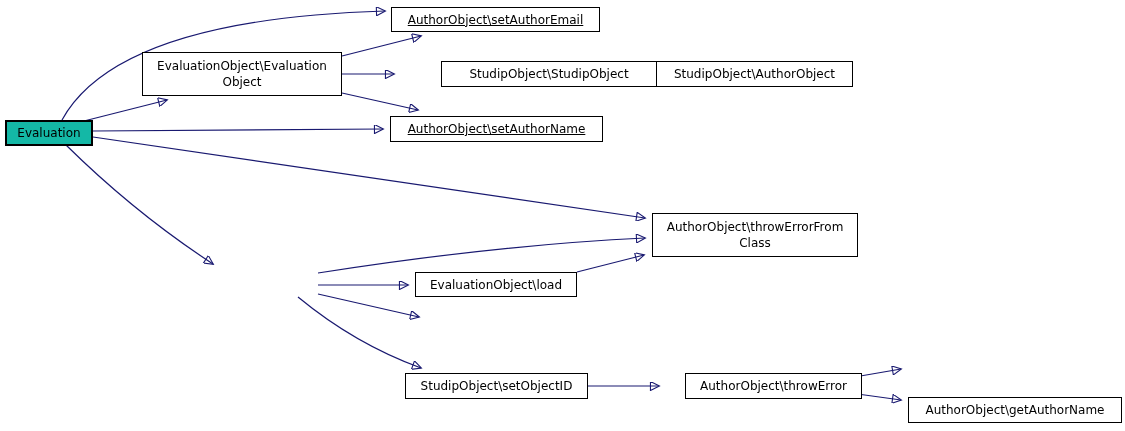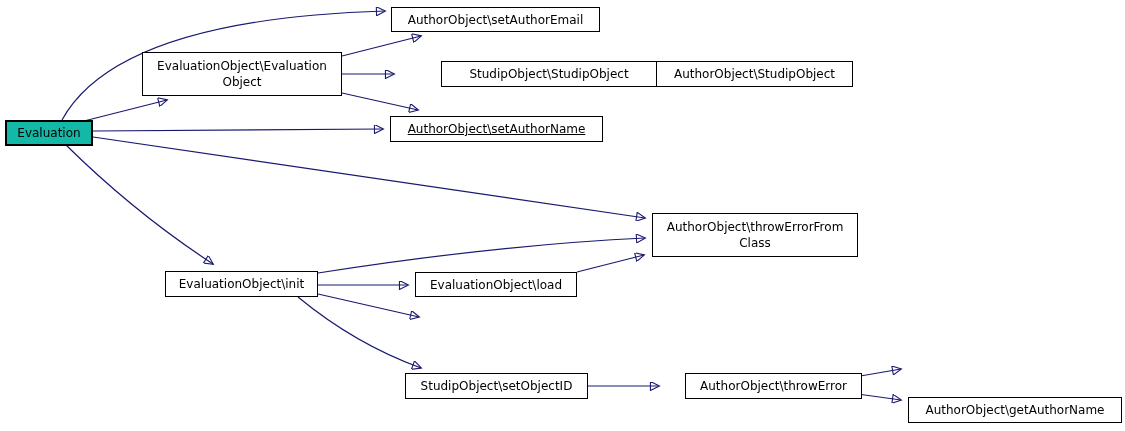--- a/index.html
+++ b/index.html
@@ -76,32 +76,31 @@
     <path d="M588,386 L659,386" marker-end="url(#arrow)"></path>
     <path d="M843,379 L901,369" marker-end="url(#arrow)"></path>
     <path d="M843,392 L901,400" marker-end="url(#arrow)"></path>
   </svg>
 
   <div class="node highlight" style="left:5px; top:120px; width:88px; height:26px;">Evaluation</div>
 
   <div class="node" style="left:142px; top:52px; width:200px; height:44px;">EvaluationObject\Evaluation
 Object</div>
 
-  <div class="node" style="left:391px; top:7px; width:209px; height:25px;">AuthorObject\setAuthorEmail</div>
+  <div class="node" style="left:391px; top:7px; width:209px; height:25px;text-decoration:underline;">AuthorObject\setAuthorEmail</div>
 
   <div class="node" style="left:401px; top:61px; width:216px; height:26px;margin-left:40px;">StudipObject\StudipObject</div>
 
-  <div class="node" style="left:656px; top:61px; width:197px; height:26px;">AuthorObject\StudipObject</div>
+  <div class="node" style="left:656px; top:61px; width:197px; height:26px;">StudipObject\AuthorObject</div>
 
   <div class="node" style="left:390px; top:116px; width:213px; height:26px;text-decoration:underline;">AuthorObject\setAuthorName</div>
 
   <div class="node" style="left:652px; top:213px; width:206px; height:44px;">AuthorObject\throwErrorFrom
 Class</div>
 
-  <div class="node" style="left:165px; top:271px; width:153px; height:26px;">EvaluationObject\init</div>
 
   <div class="node" style="left:415px; top:272px; width:162px; height:25px;">EvaluationObject\load</div>
 
 
   <div class="node" style="left:405px; top:373px; width:183px; height:26px;">StudipObject\setObjectID</div>
 
   <div class="node" style="left:685px; top:373px; width:177px; height:26px;">AuthorObject\throwError</div>
 
 
   <div class="node" style="left:908px; top:397px; width:214px; height:26px;">AuthorObject\getAuthorName</div>

